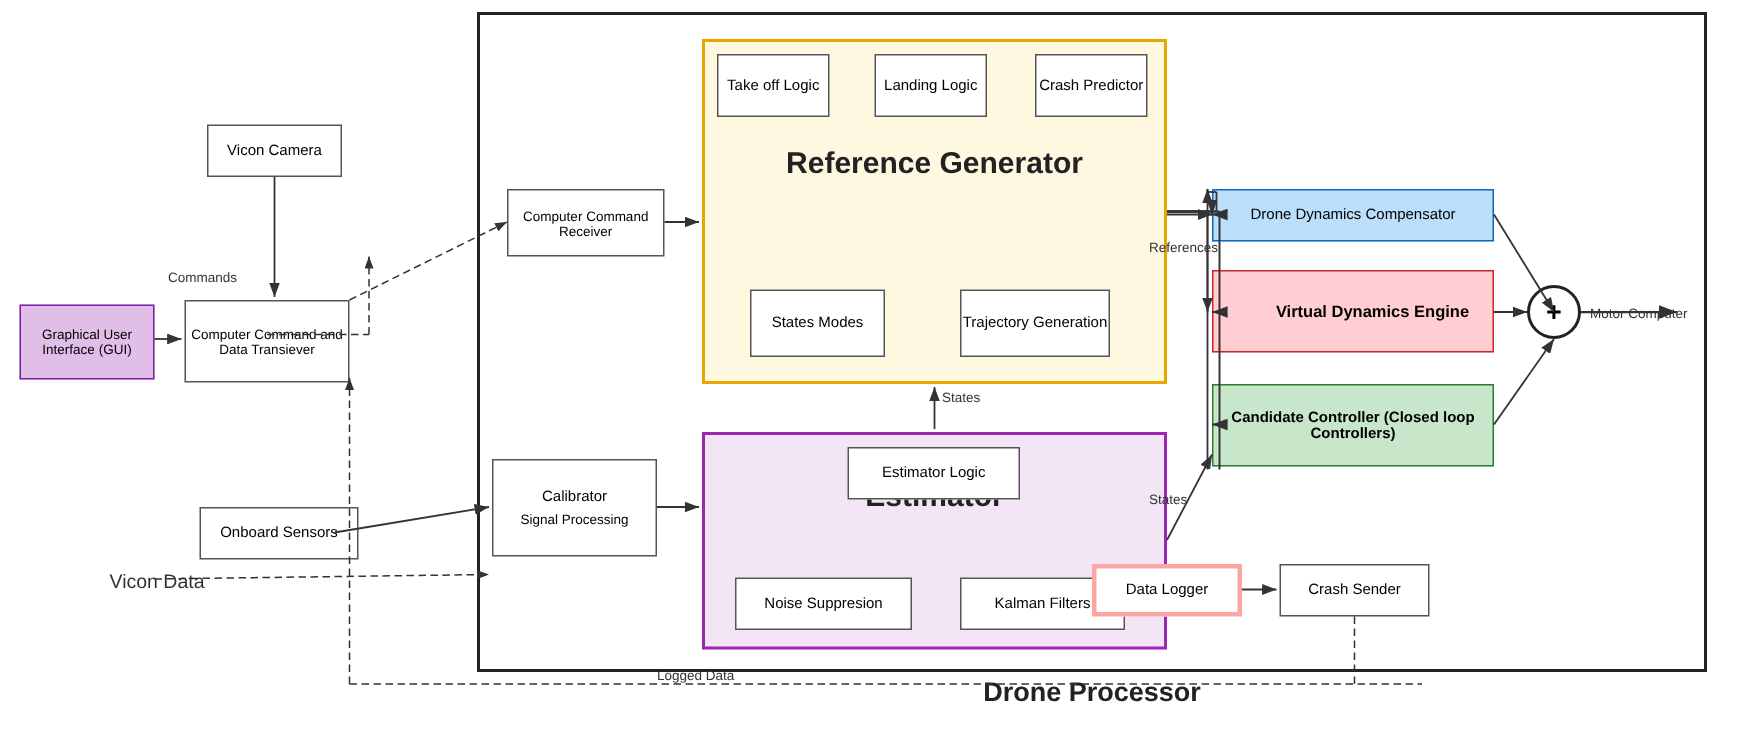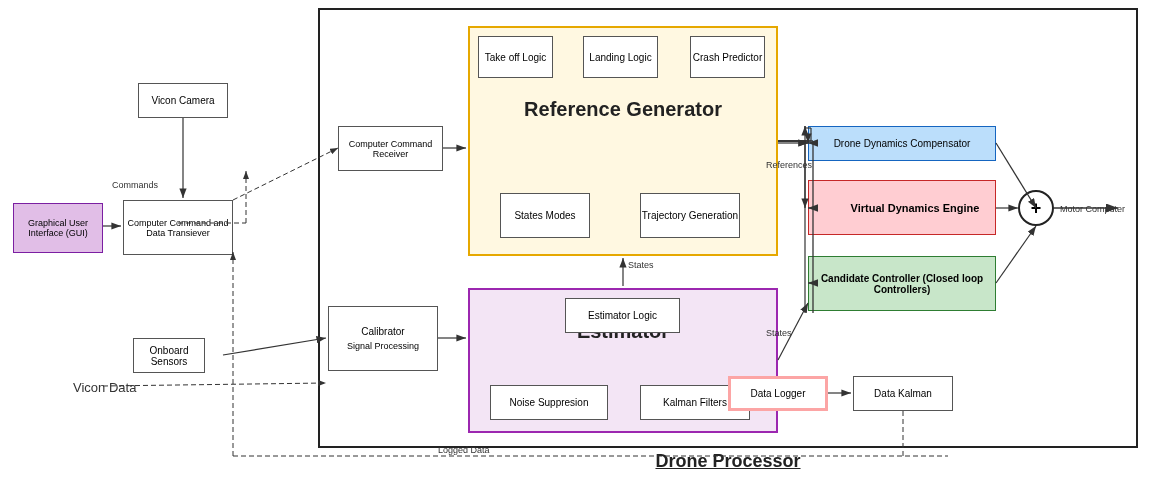--- a/index.html
+++ b/index.html
@@ -34,21 +34,20 @@
 
     .processor-label {
       position: absolute;
       bottom: -26px;
       left: 50%;
       transform: translateX(-50%);
       font-size: 18px;
       font-weight: bold;
       color: #222;
       white-space: nowrap;
-      text-decoration: underline;
     }
 
     
     .arrows-svg {
       position: absolute;
       top: 0;
       left: 0;
       width: 1158px;
       height: 480px;
       pointer-events: none;
@@ -97,29 +96,29 @@
   <div style="position:absolute; top:118px; left:800px; width:188px; height:35px; background:#bbdefb; border:1px solid #1565c0; display:flex; align-items:center; justify-content:center; text-align:center; font-size:10px;">Drone Dynamics Compensator</div>
 
   <div style="position:absolute; top:172px; left:800px; width:188px; height:55px; background:#ffcdd2; border:1px solid #c62828; display:flex; align-items:center; justify-content:center; text-align:center; font-size:11px; font-weight:bold;padding-left:26px;">Virtual Dynamics Engine</div>
 
   <div style="position:absolute; top:248px; left:800px; width:188px; height:55px; background:#c8e6c9; border:1px solid #2e7d32; display:flex; align-items:center; justify-content:center; text-align:center; font-size:10px; font-weight:bold;">Candidate Controller (Closed loop Controllers)</div>
 
   <div style="position:absolute; top:182px; left:1010px; width:36px; height:36px; border:2px solid #222; border-radius:50%; background:#fff; display:flex; align-items:center; justify-content:center; font-size:18px; font-weight:bold;">+</div>
 
   <div style="position:absolute; top:368px; left:720px; width:100px; height:35px; background:#fff; border:3px solid #fca5a5; display:flex; align-items:center; justify-content:center; font-size:10px;">Data Logger</div>
 
-  <div style="position:absolute; top:368px; left:845px; width:100px; height:35px; background:#fff; border:1px solid #555; display:flex; align-items:center; justify-content:center; font-size:10px;">Data Kalman</div>
+  <div style="position:absolute; top:368px; left:845px; width:100px; height:35px; background:#fff; border:1px solid #555; display:flex; align-items:center; justify-content:center; font-size:10px;">Crash Sender</div>
 
   <div style="position:absolute; top:195px; left:5px; width:90px; height:50px; background:#e1bee7; border:1.5px solid #7b1fa2; display:flex; align-items:center; justify-content:center; text-align:center; font-size:9px;">Graphical User Interface (GUI)</div>
 
   <div style="position:absolute; top:75px; left:130px; width:90px; height:35px; background:#fff; border:1px solid #555; display:flex; align-items:center; justify-content:center; text-align:center; font-size:10px;">Vicon Camera</div>
 
   <div style="position:absolute; top:192px; left:115px; width:110px; height:55px; background:#fff; border:1px solid #555; display:flex; align-items:center; justify-content:center; text-align:center; font-size:9px;">Computer Command and Data Transiever</div>
 
-  <div style="position:absolute; top:330px; left:125px; width:72px; height:35px; background:#fff; border:1px solid #555; display:flex; align-items:center; justify-content:center; text-align:center; font-size:10px;">Onboard Sensors</div>
+  <div style="position:absolute; top:330px; left:125px; width:106px; height:35px; background:#fff; border:1px solid #555; display:flex; align-items:center; justify-content:center; text-align:center; font-size:10px;">Onboard Sensors</div>
 
   <div style="position:absolute; top:172px; left:104px; font-size:9px; color:#333;">Commands</div>
   <div style="position:absolute; top:372px; left:65px; font-size:13px; color:#333;">Vicon Data</div>
   <div style="position:absolute; top:437px; left:430px; font-size:9px; color:#333;">Logged Data</div>
   <div style="position:absolute; top:152px; left:758px; font-size:9px; color:#333;">References</div>
   <div style="position:absolute; top:252px; left:620px; font-size:9px; color:#333;">States</div>
   <div style="position:absolute; top:320px; left:758px; font-size:9px; color:#333;">States</div>
   <div style="position:absolute; top:196px; left:1052px; font-size:9px; color:#333;">Motor Computer</div>
 
   <svg class="arrows-svg">

